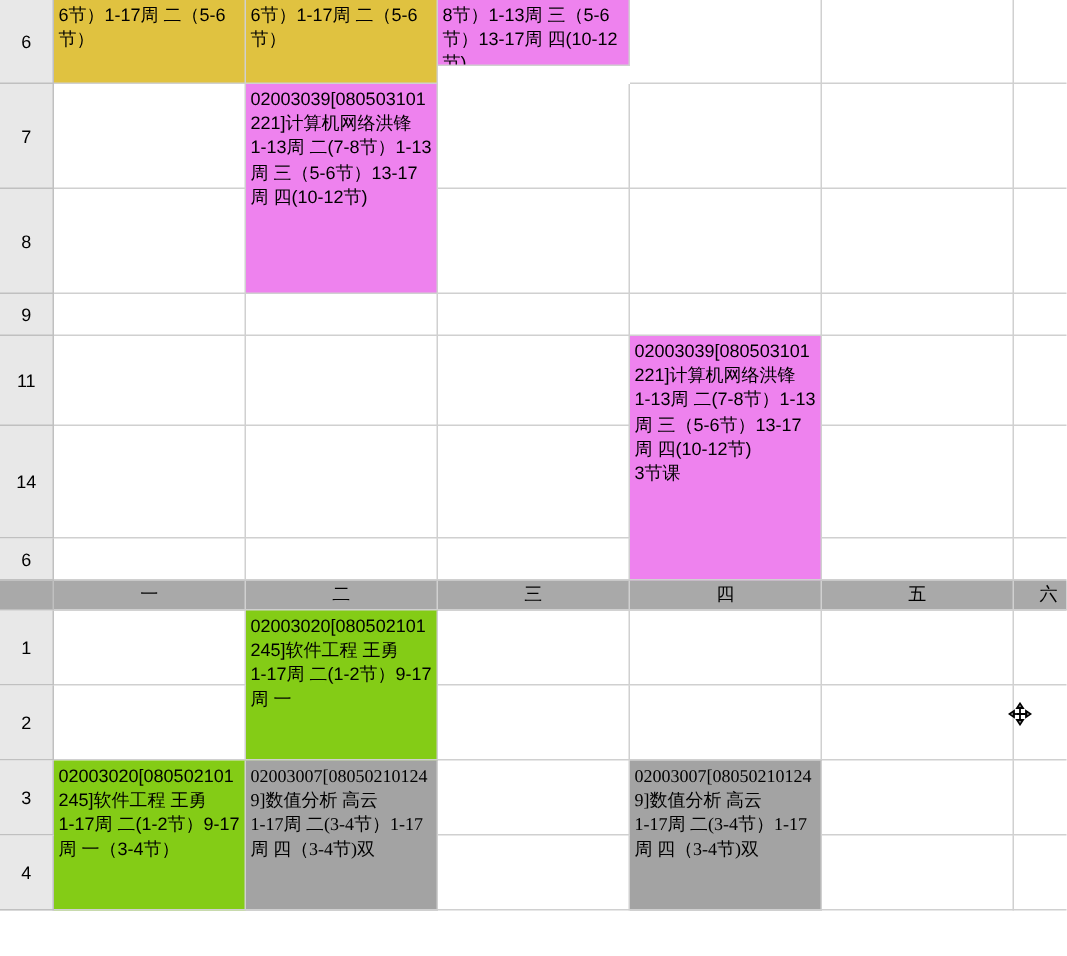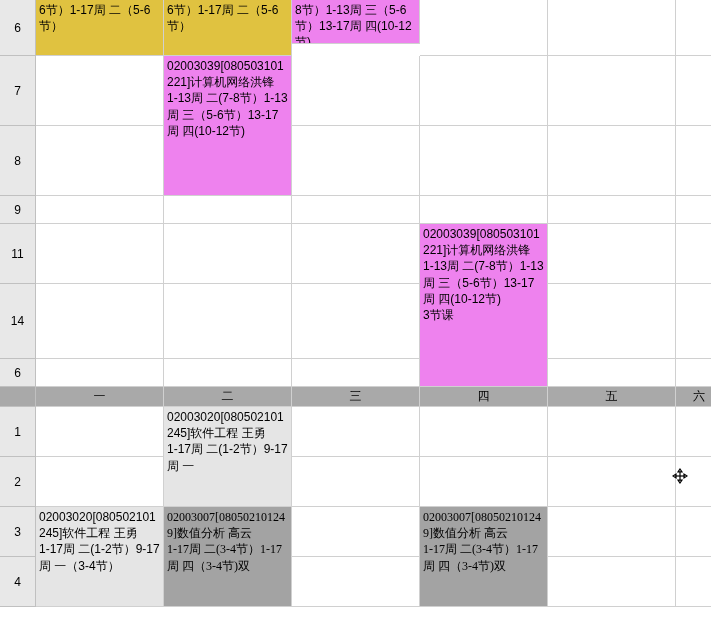--- a/index.html
+++ b/index.html
@@ -36,21 +36,21 @@
     color: #000;
     overflow: hidden;
     white-space: pre-wrap;
     word-break: break-all;
     line-height: 1.35;
   }
   .headerrow .cell { background: #a9a9a9; text-align: center; display:flex; align-items:center; justify-content:center; }
   .headerrow .rowhead { background: #a9a9a9; }
   .yellow { background: #e0c240; }
   .magenta { background: #ee82ee; }
-  .blue { background: #e5e5e5; }
+  .blue { background: #84cc16; }
   .pink { background: #a3a3a3; font-family: Liberation Serif, serif; }
   .cursor {
     position: absolute;
     width: 16px; height: 16px;
     pointer-events: none;
   }
 </style>
 </head>
 <body>
 

